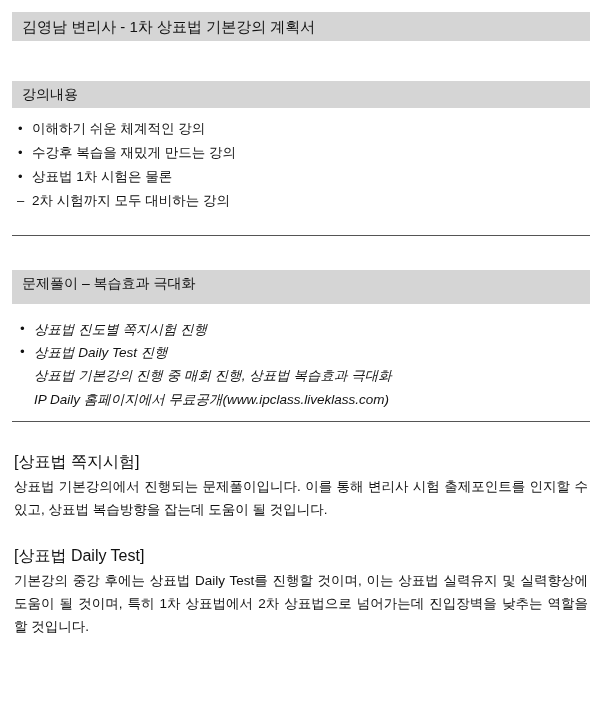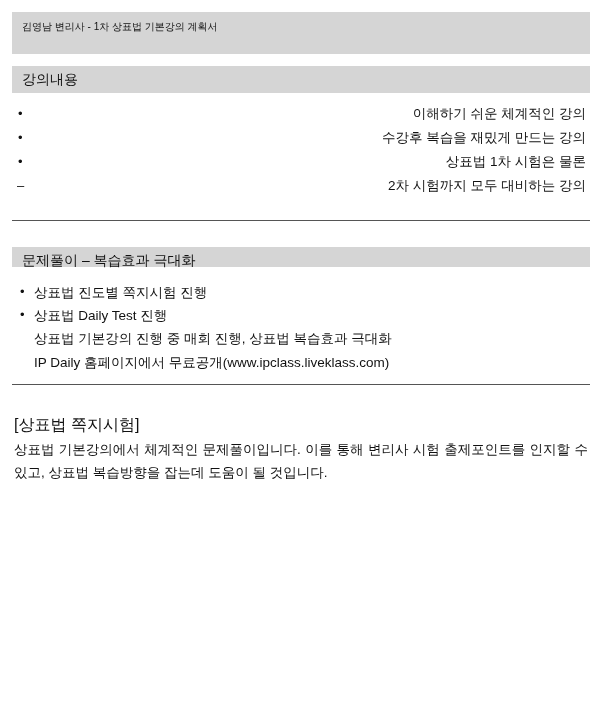--- a/index.html
+++ b/index.html
@@ -16,52 +16,51 @@
   }
   .page {
     position: relative;
     width: 602px;
     height: 720px;
     box-sizing: border-box;
     padding: 12px 12px 0 12px;
   }
   .title-bar {
     background: #d5d5d5;
-    height: 42px;
+    height: 29px;
     line-height: 30px;
     padding: 0 10px;
-    font-size: 10px;
+    font-size: 15px;
     color: #111;
     box-sizing: border-box;
-    margin-bottom: 12px;
+    margin-bottom: 40px;
   }
   .two-col {
     display: flex;
     gap: 22px;
-    margin-bottom: 26px;
+    margin-bottom: 34px;
   }
   .col {
     flex: 1 1 0;
     min-width: 0;
   }
   .col-head {
     background: #d5d5d5;
     height: 27px;
     line-height: 27px;
     padding: 0 10px;
     font-size: 14px;
     color: #111;
     box-sizing: border-box;
   }
   .col-body {
     border-bottom: 1px solid #555;
     padding: 10px 4px 8px 4px;
     min-height: 128px;
     box-sizing: border-box;
-    text-align: right;
   }
   .col-body.right {
     padding-top: 26px;
   }
   ul.bullets {
     list-style: none;
     margin: 0;
     padding: 0;
   }
   ul.bullets li {
@@ -81,39 +80,40 @@
   }
   ul.bullets li.dash::before {
     content: "–";
     position: absolute;
     left: 1px;
     top: 0;
     font-size: 13px;
   }
   .section-head {
     background: #d5d5d5;
-    height: 20px;
+    height: 34px;
     line-height: 27px;
     padding: 0 10px;
     font-size: 14px;
     color: #111;
     box-sizing: border-box;
     margin-bottom: 10px;
   }
   .section-body {
     border-bottom: 1px solid #555;
     padding: 4px 6px 10px 6px;
     margin-bottom: 26px;
   }
   .section-body .line {
     font-size: 13.5px;
     line-height: 1.72;
     color: #111;
     padding-left: 16px;
     position: relative;
+    font-style: italic;
   }
   .section-body .line.dot::before {
     content: "•";
     position: absolute;
     left: 2px;
     top: 0;
     font-size: 13px;
   }
   .para-block {
     margin-bottom: 20px;
@@ -158,17 +158,21 @@
   <div class="section-head">문제풀이 – 복습효과 극대화</div>
   <div class="section-body">
     <div class="line dot">상표법 진도별 쪽지시험 진행</div>
     <div class="line dot">상표법 Daily Test 진행</div>
     <div class="line">상표법 기본강의 진행 중 매회 진행, 상표법 복습효과 극대화</div>
     <div class="line">IP Daily 홈페이지에서 무료공개(www.ipclass.liveklass.com)</div>
   </div>
 
   <div class="para-block">
     <div class="para-title">[상표법 쪽지시험]</div>
-    <div class="para-text">상표법 기본강의에서 체계적인 문제풀이입니다. 이를 통해 변리사 시험 출제포인트를 인지할 수 있고, 상표법 복습방향을 잡는데 도움이 될 것입니다.</div>
+    <div class="para-text">상표법 기본강의에서 진행되는 문제풀이입니다. 이를 통해 변리사 시험 출제포인트를 인지할 수 있고, 상표법 복습방향을 잡는데 도움이 될 것입니다.</div>
   </div>
 
+  <div class="para-block">
+    <div class="para-title">[상표법 Daily Test]</div>
+    <div class="para-text">기본강의 중강 후에는 상표법 Daily Test를 진행할 것이며, 이는 상표법 실력유지 및 실력향상에 도움이 될 것이며, 특히 1차 상표법에서 2차 상표법으로 넘어가는데 진입장벽을 낮추는 역할을 할 것입니다.</div>
+  </div>
 
 </div>
 
 </body></html>

